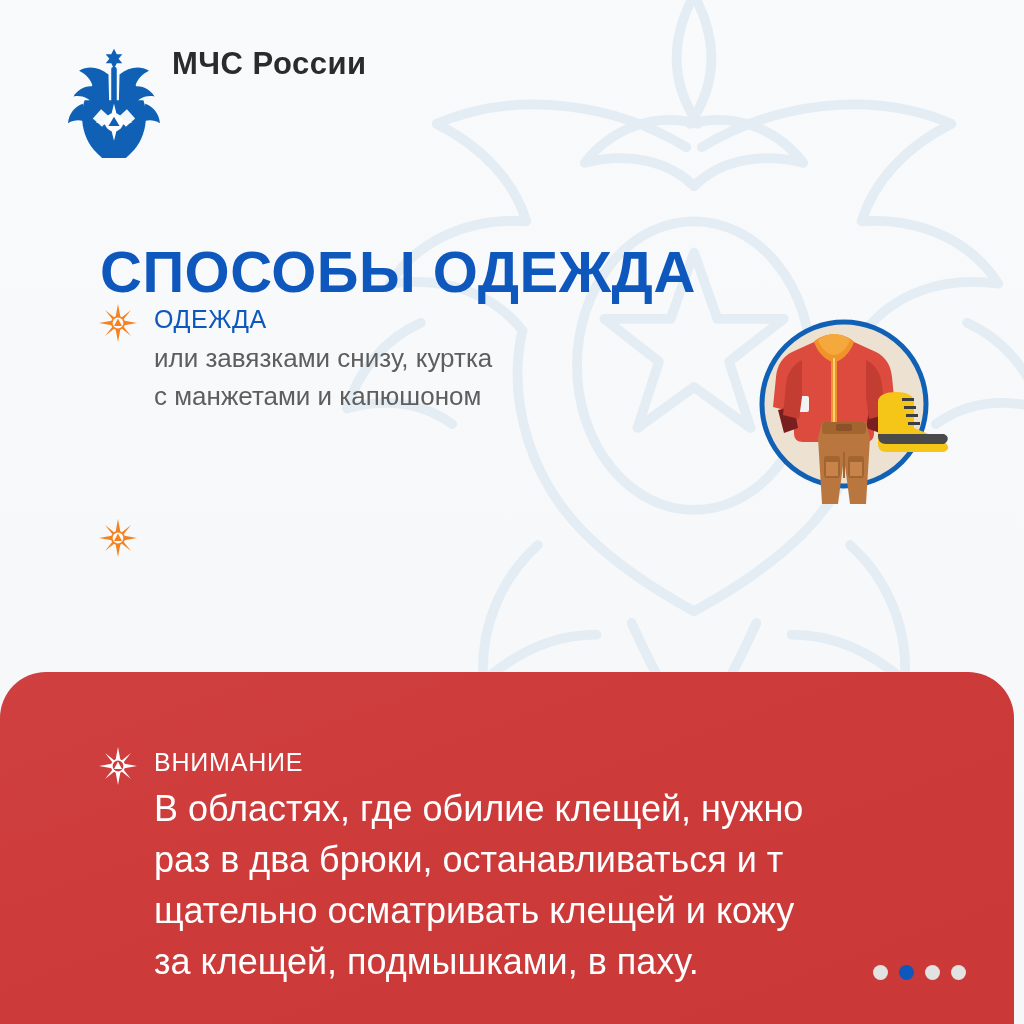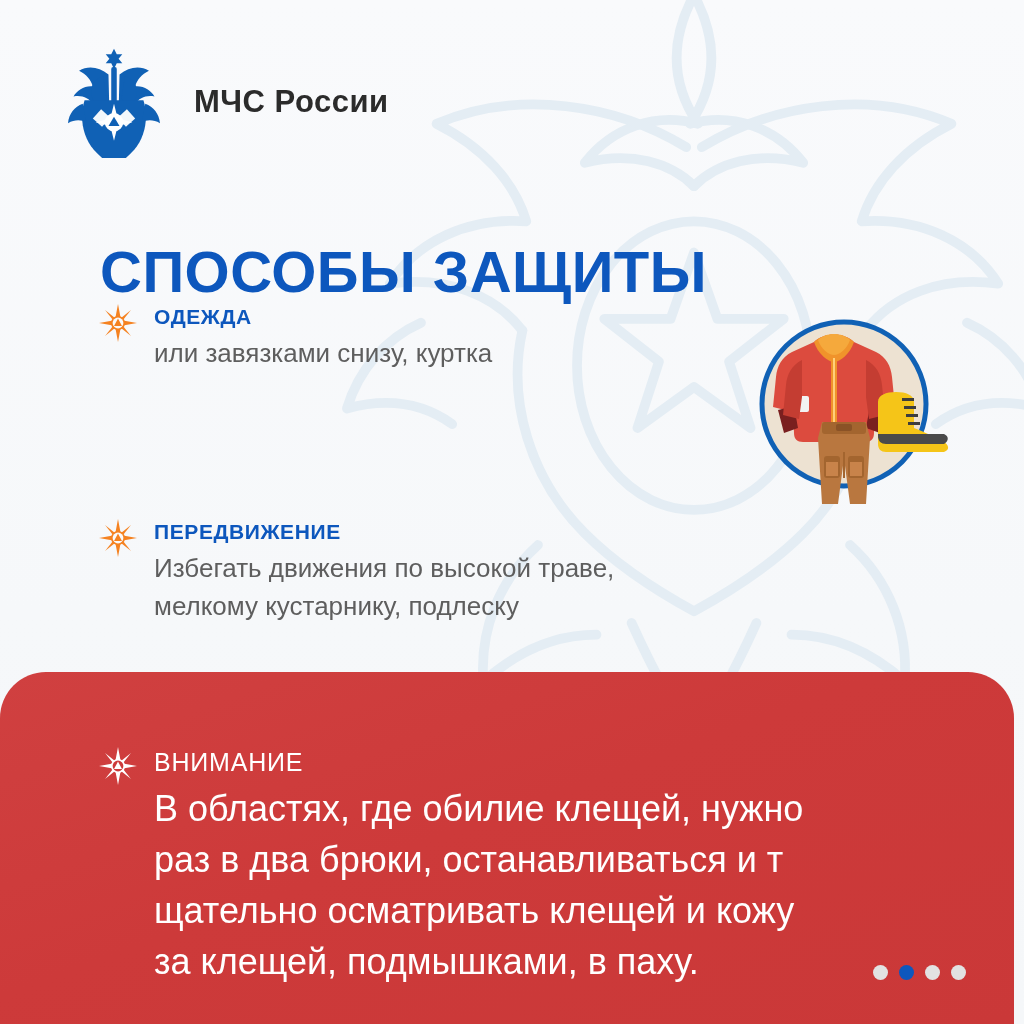--- a/index.html
+++ b/index.html
@@ -33,22 +33,21 @@
     pointer-events: none;
   }
   .watermark svg { width: 100%; height: 100%; display: block; }
 
   
   .logo-row {
     position: absolute;
     left: 68px;
     top: 46px;
     display: flex;
-    align-items: center;
-    gap: 34px;
+    gap: 12px;
   }
   .logo-mark { width: 92px; height: 112px; flex: 0 0 auto; }
   .logo-mark svg { width: 100%; height: 100%; display: block; }
   .logo-text {
     font-size: 31px;
     font-weight: bold;
     color: #2b2b2b;
     letter-spacing: 0.5px;
     white-space: nowrap;
   }
@@ -72,22 +71,22 @@
 
   
   .section {
     position: absolute;
     display: flex;
     align-items: flex-start;
     gap: 16px;
   }
   .section-body { padding-top: 2px; }
   .section-heading {
-    font-size: 21px;
-    font-weight: bold;
+    font-size: 25px;
+    font-weight: normal;
     color: #0d57bd;
     letter-spacing: 0.6px;
     margin: 0 0 6px 0;
     white-space: nowrap;
   }
   .section-text {
     font-size: 26px;
     line-height: 1.46;
     color: #5e5e5e;
     margin: 0;
@@ -210,21 +209,21 @@
           <path d="M36 68 l10 9 -9 10 -10 -9z" opacity="0.95"></path>
           <path d="M64 68 l-10 9 9 10 10 -9z" opacity="0.95"></path>
           <circle cx="50" cy="82" r="10"></circle>
         </g>
         <path d="M50 76 l6 10 -12 0z" fill="#1061b5"></path>
       </svg>
     </span>
     <span class="logo-text">МЧС  России</span>
   </div>
 
-  <h1 class="page-title">СПОСОБЫ ЗАЩИТЫ</h1>
+  <h1 class="page-title">СПОСОБЫ ОДЕЖДА</h1>
 
   <div class="section" id="section-clothing">
     <span class="star-icon">
       <svg viewBox="0 0 40 40" xmlns="http://www.w3.org/2000/svg">
         <g fill="#f58220">
           <path d="M20 1 l2.6 14 -2.6 4 -2.6 -4z"></path>
           <path d="M20 39 l2.6 -14 -2.6 -4 -2.6 4z"></path>
           <path d="M1 20 l14 2.6 4 -2.6 -4 -2.6z"></path>
           <path d="M39 20 l-14 2.6 -4 -2.6 4 -2.6z"></path>
           <path d="M7 7 l10 8 -2 2 -8 -10z"></path>
@@ -234,20 +233,21 @@
         </g>
         <circle cx="20" cy="20" r="7" fill="#f58220"></circle>
         <circle cx="20" cy="20" r="5.4" fill="#fafafa"></circle>
         <path d="M20 15.6 l4 7.4 -8 0z" fill="#f58220"></path>
       </svg>
     </span>
     <div class="section-body">
       <h2 class="section-heading">ОДЕЖДА</h2>
       <div class="section-text">
         <div>или завязками снизу, куртка</div>
+        <div>с манжетами и капюшоном</div>
       </div>
     </div>
   </div>
 
   <div class="section" id="section-movement">
     <span class="star-icon">
       <svg viewBox="0 0 40 40" xmlns="http://www.w3.org/2000/svg">
         <g fill="#f58220">
           <path d="M20 1 l2.6 14 -2.6 4 -2.6 -4z"></path>
           <path d="M20 39 l2.6 -14 -2.6 -4 -2.6 4z"></path>
@@ -256,27 +256,20 @@
           <path d="M7 7 l10 8 -2 2 -8 -10z"></path>
           <path d="M33 7 l-10 8 2 2 8 -10z"></path>
           <path d="M7 33 l10 -8 -2 -2 -8 10z"></path>
           <path d="M33 33 l-10 -8 2 -2 8 10z"></path>
         </g>
         <circle cx="20" cy="20" r="7" fill="#f58220"></circle>
         <circle cx="20" cy="20" r="5.4" fill="#fafafa"></circle>
         <path d="M20 15.6 l4 7.4 -8 0z" fill="#f58220"></path>
       </svg>
     </span>
-    <div class="section-body">
-      <h2 class="section-heading">ПЕРЕДВИЖЕНИЕ</h2>
-      <div class="section-text">
-        <div>Избегать движения по высокой траве,</div>
-        <div>мелкому кустарнику, подлеску</div>
-      </div>
-    </div>
   </div>
 
   <div class="illustration">
     <svg viewBox="0 0 224 204" xmlns="http://www.w3.org/2000/svg">
 
       <circle cx="100" cy="98" r="82" fill="#ede2d2" stroke="#1061b5" stroke-width="5"></circle>
 
       <g>
         <path d="M70 36 c10 -10 30 -10 40 0 l22 10 c10 5 15 14 16 25 l3 30 -16 4 -3 -22 -2 44 c0 6 -3 9 -9 9 l-62 0 c-6 0 -9 -3 -9 -9 l-2 -44 -3 22 -16 -4 3 -30 c1 -11 6 -20 16 -25z" fill="#dc4b3e"></path>
         <path d="M70 36 c10 -10 30 -10 40 0 c-4 12 -14 20 -20 20 c-6 0 -16 -8 -20 -20z" fill="#f0932b"></path>

